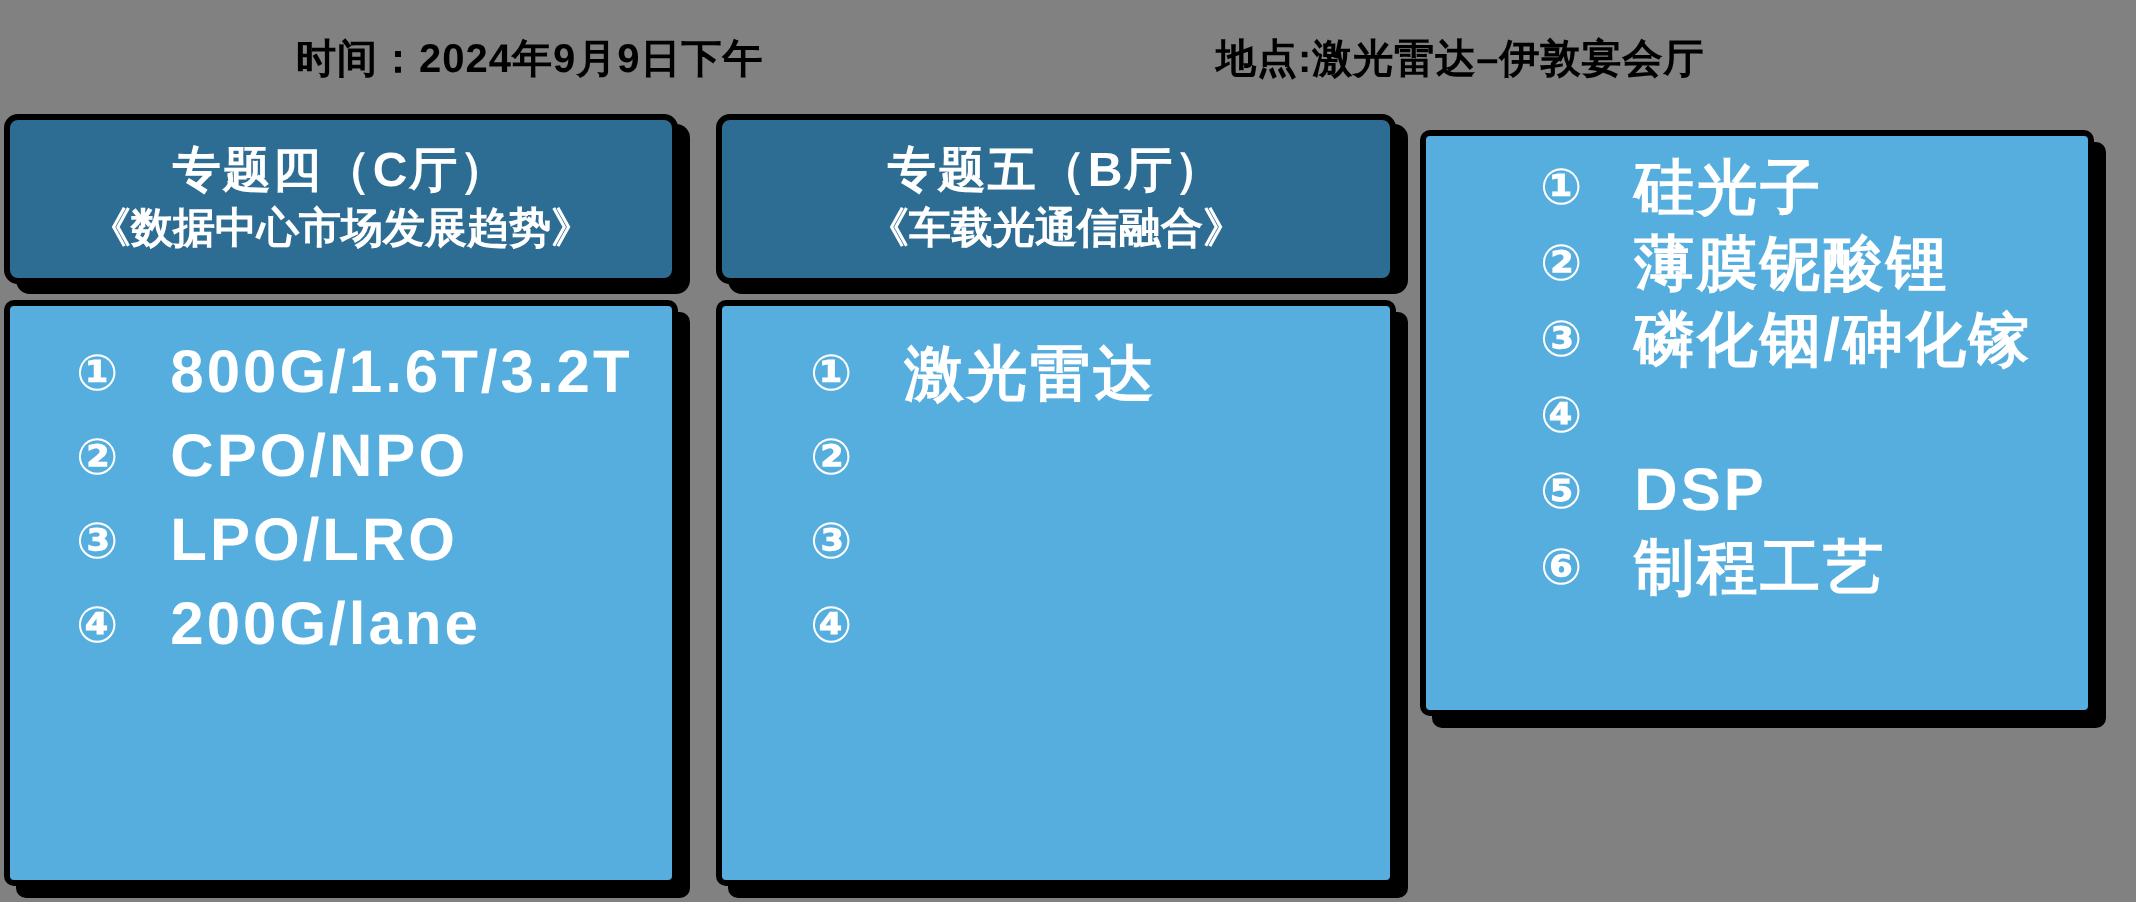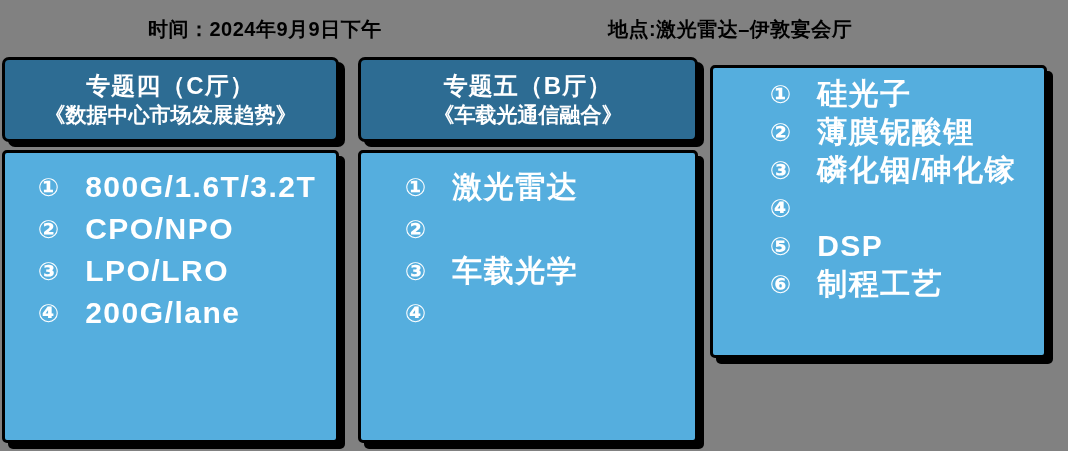--- a/index.html
+++ b/index.html
@@ -141,21 +141,20 @@
     <div class="panel-body">
       <div class="topic-item">
         <span class="item-number">①</span>
         <span class="item-label">激光雷达</span>
       </div>
       <div class="topic-item">
         <span class="item-number">②</span>
       </div>
       <div class="topic-item">
         <span class="item-number">③</span>
-        <span class="item-label">车载光学</span>
       </div>
       <div class="topic-item">
         <span class="item-number">④</span>
       </div>
     </div>
   </section>
 
   <section class="panel p3">
     <div class="panel-body">
       <div class="topic-item">

